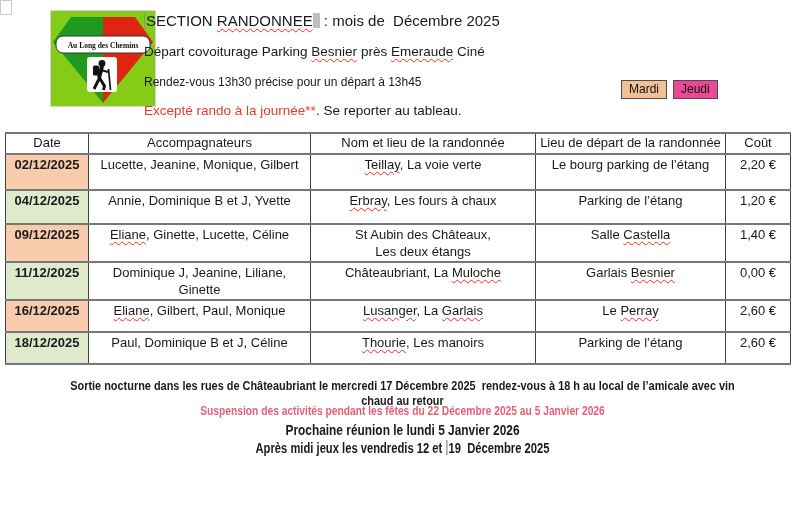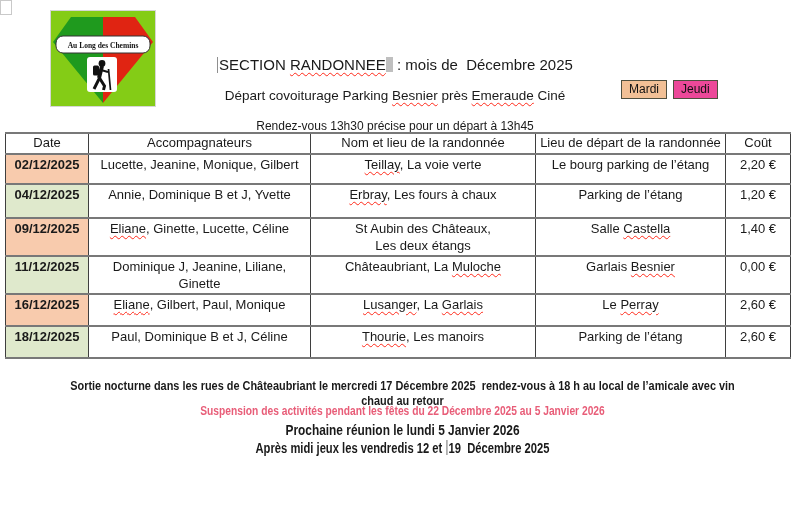--- a/index.html
+++ b/index.html
@@ -5,21 +5,21 @@
   html,body{margin:0;padding:0;background:#ffffff;}
   .page{
     position:relative;width:805px;height:515px;background:#ffffff;overflow:hidden;
     font-family:"Liberation Sans",sans-serif;color:#1a1a1a;
   }
   
   .corner-mark{position:absolute;left:0;top:0;width:10px;height:13px;border:1px solid #c9c9c9;background:#fff;}
   
   .logo-frame{position:absolute;left:50px;top:10px;width:104px;height:95px;border:1px solid #d6d6d6;background:#84cc16;}
   
-  .hline{position:absolute;left:160px;width:470px;text-align:center;white-space:pre-wrap;margin-top:44px;}
+  .hline{position:absolute;left:144px;width:470px;white-space:pre-wrap;}
   .h-title{top:12px;font-size:15px;}
   .h-line2{top:44px;font-size:13.5px;}
   .h-line3{top:75px;font-size:12px;text-decoration-thickness:1px;text-underline-offset:3px;}
   .h-line4{top:103px;font-size:13.5px;}
   .red-text{color:#e8392e;}
   .pink-text{color:#e85d78;}
   .sq{text-decoration:underline;text-decoration-style:wavy;text-decoration-color:#ff2a1a;text-decoration-thickness:1px;text-underline-offset:2px;}
   .caret{display:inline-block;width:1px;height:16px;background:#8f8f8f;vertical-align:-3px;margin-right:1px;}
   .sel-space{display:inline-block;width:7px;height:15px;background:#bfbfbf;vertical-align:-2px;}
   
@@ -70,41 +70,42 @@
       </g>
     </svg>
   </div>
 
   <div class="hline h-title"><span class="caret"></span><span>SECTION </span><span class="sq">RANDONNEE</span><span class="sel-space"></span><span> : mois de  Décembre 2025</span></div>
 
   <div class="hline h-line2"><span>Départ covoiturage Parking </span><span class="sq">Besnier</span><span> près </span><span class="sq">Emeraude</span><span> Ciné</span></div>
 
   <div class="hline h-line3">Rendez-vous 13h30 précise pour un départ à 13h45</div>
 
+  <div class="hline h-line4"><span class="red-text">Excepté rando à la journée**</span><span>. Se reporter au tableau.</span></div>
 
   <div class="badge badge-mardi">Mardi</div>
   <div class="badge badge-jeudi">Jeudi</div>
 
   <table class="rando">
     <colgroup>
         <col style="width:83px">
         <col style="width:222px">
         <col style="width:225px">
         <col style="width:190px">
         <col style="width:65px">
       </colgroup>
     <tbody>
         <tr>
       <th>Date</th>
       <th>Accompagnateurs</th>
       <th>Nom et lieu de la randonnée</th>
       <th>Lieu de départ de la randonnée</th>
       <th>Coût</th>
     </tr>
-    <tr style="height:30px">
+    <tr style="height:36px">
       <td class="date-cell" data-shade="orange">02/12/2025</td>
       <td><span>Lucette, Jeanine, Monique, Gilbert</span></td>
       <td><span class="sq">Teillay</span><span>, La voie verte</span></td>
       <td><span>Le bourg parking de l’étang</span></td>
       <td>2,20 €</td>
     </tr>
     <tr style="height:34px">
       <td class="date-cell" data-shade="green">04/12/2025</td>
       <td><span>Annie, Dominique B et J, Yvette</span></td>
       <td><span class="sq">Erbray</span><span>, Les fours à chaux</span></td>

